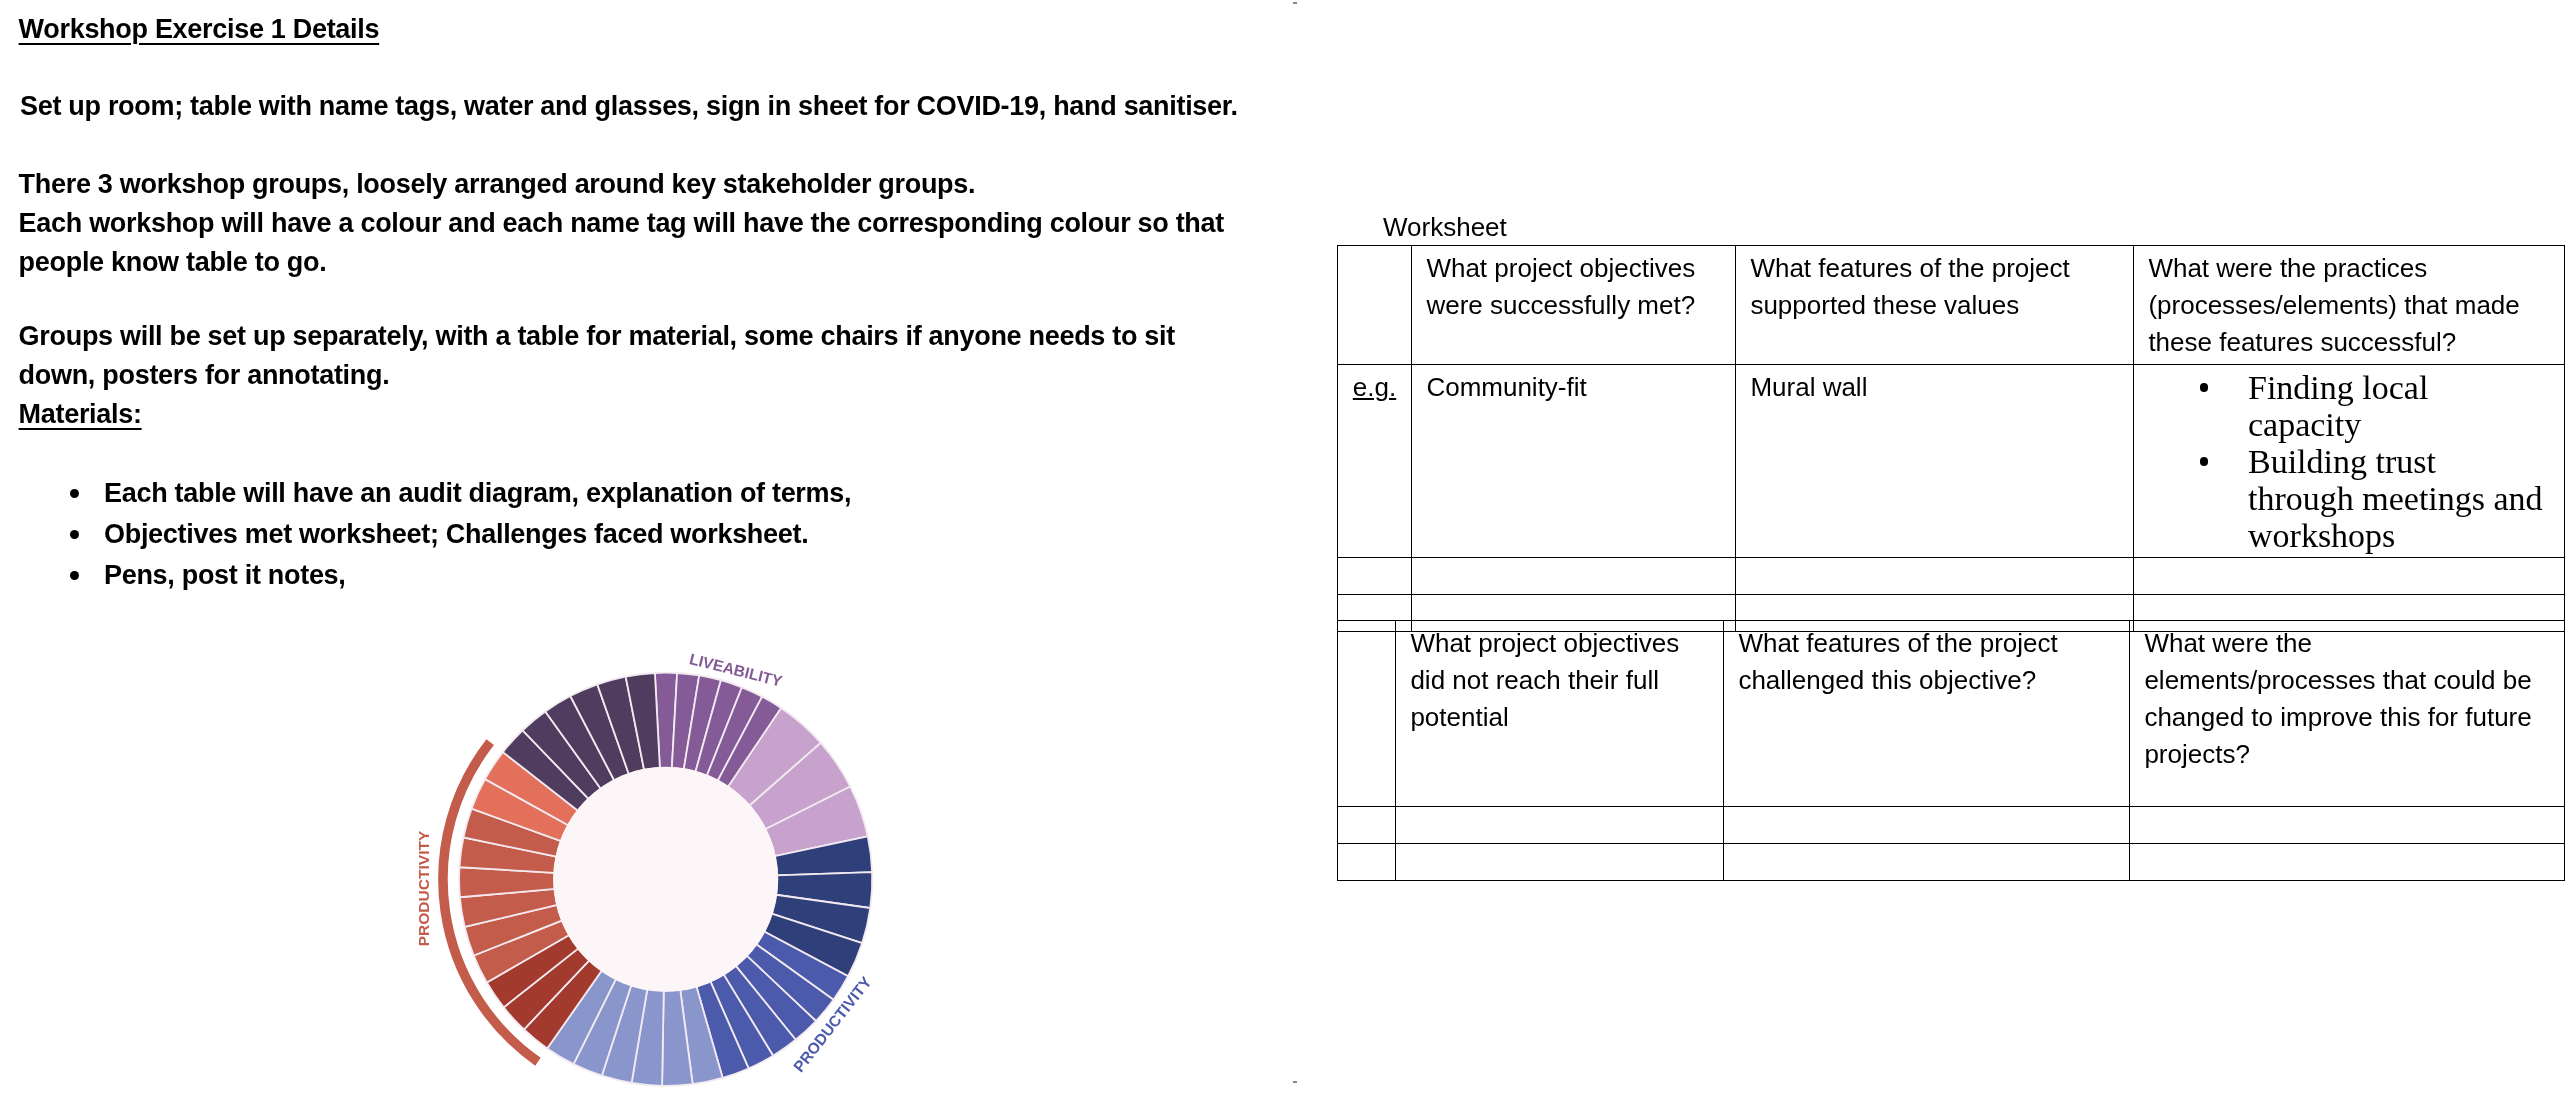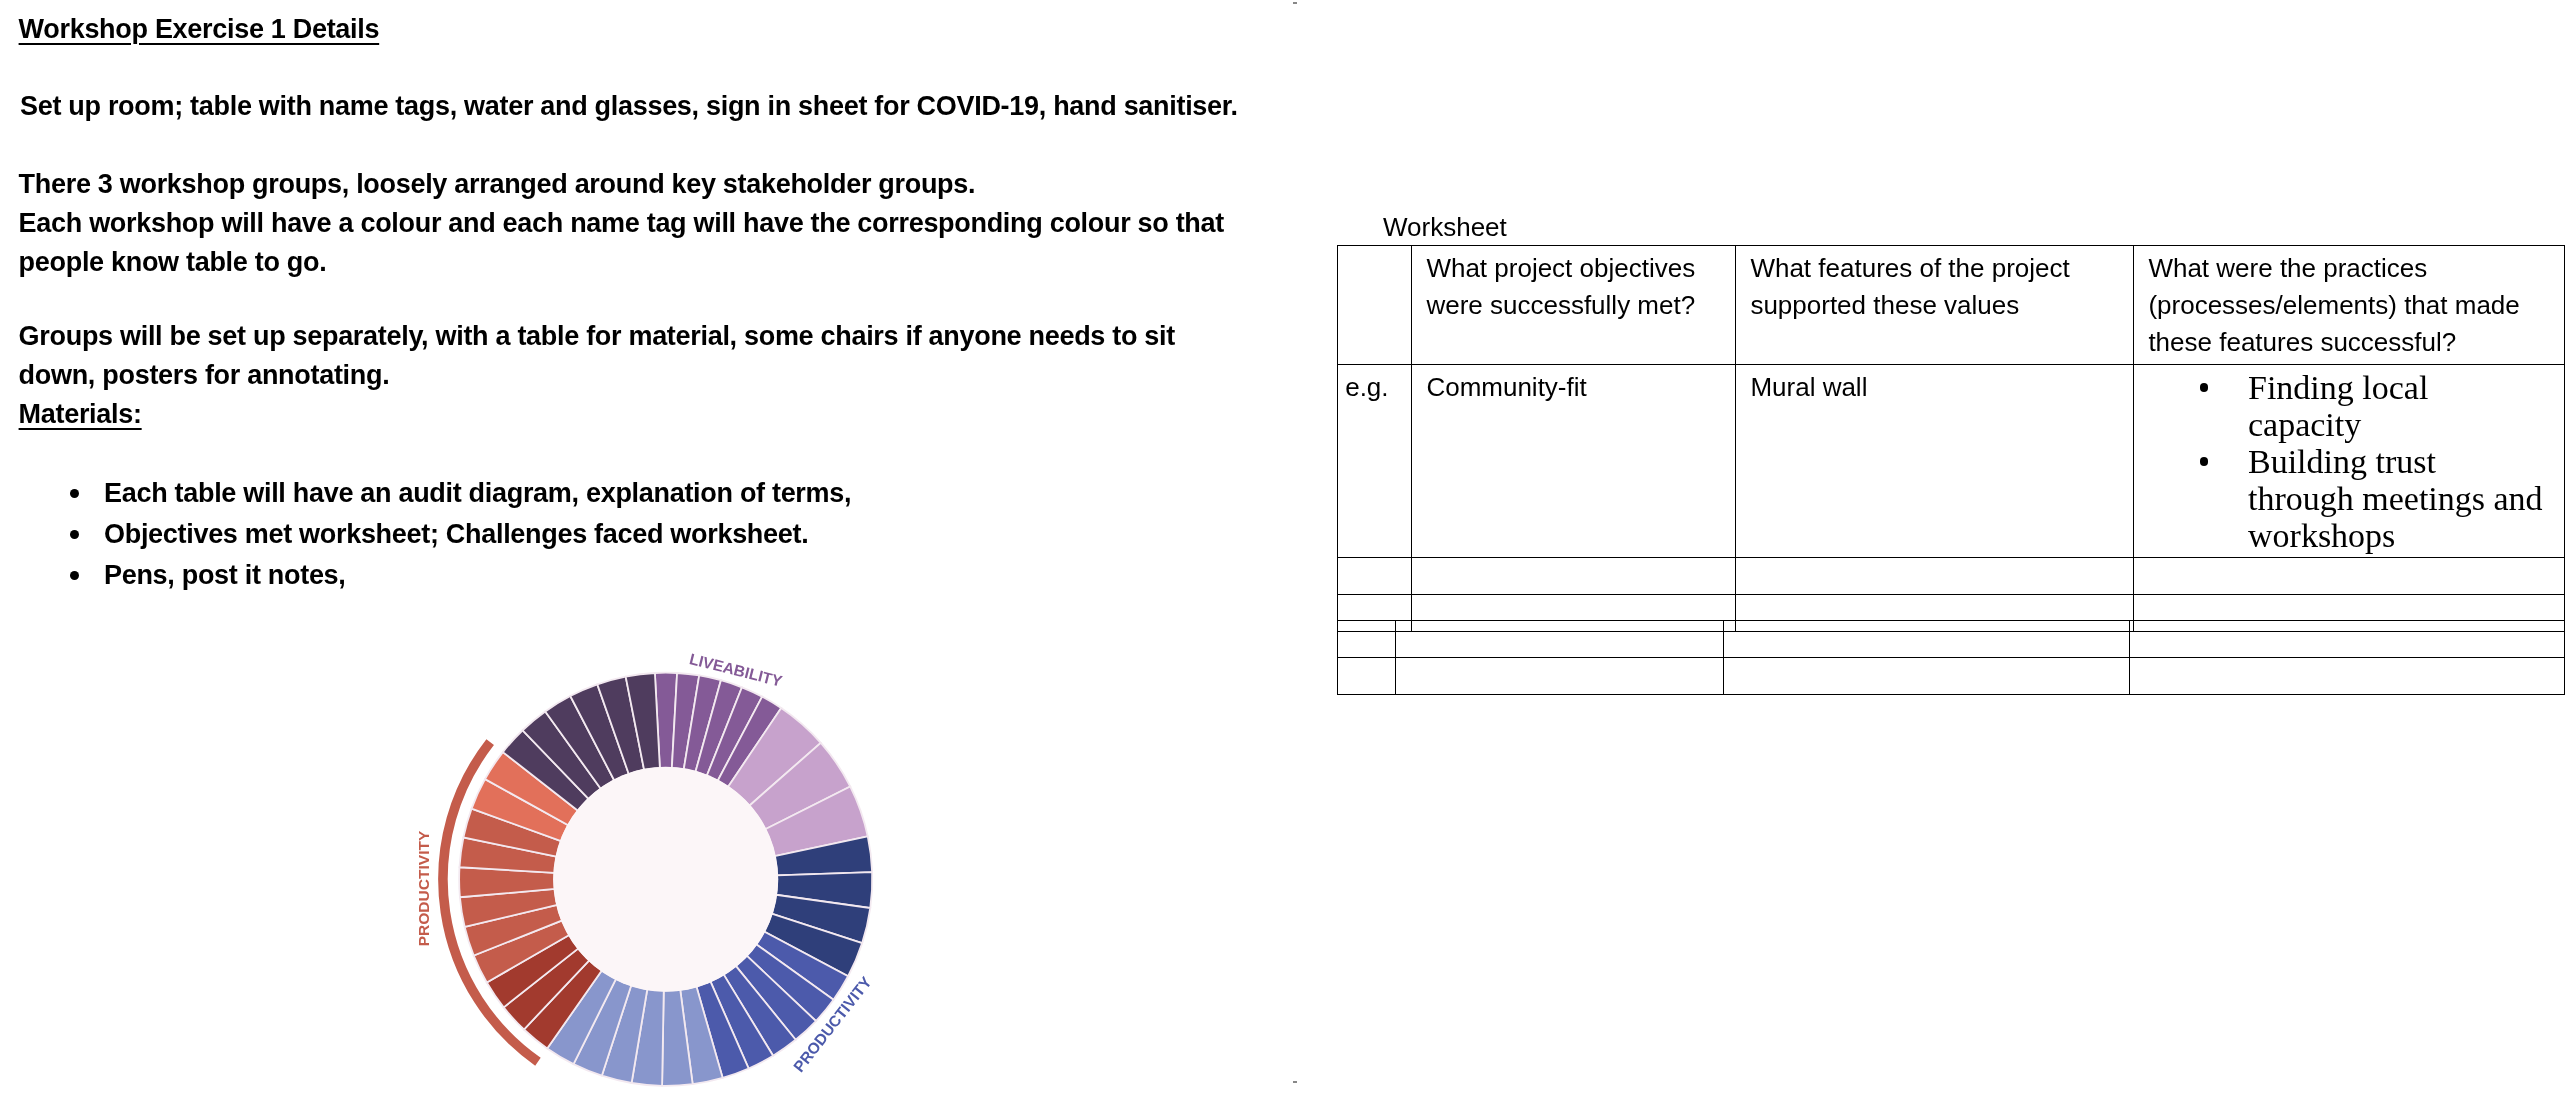--- a/index.html
+++ b/index.html
@@ -8,21 +8,21 @@
   .abs { position:absolute; }
   .bold { font-weight:bold; }
   .t { font-family:"Liberation Sans", sans-serif; font-size:27px; line-height:38px; white-space:nowrap; letter-spacing:-0.3px; }
   .u { text-decoration:underline; text-decoration-thickness:2.4px; text-underline-offset:4.8px; }
   .bullets { list-style:none; margin:0; padding:0; }
   .bullets li { position:relative; padding-left:104px; height:41px; line-height:41px; }
   .bullets li .dot { position:absolute; left:70px; top:15.6px; width:9px; height:9px; border-radius:50%; background:#000; }
   .ws-label { font-size:26px; line-height:34px; font-family:"Liberation Sans", sans-serif; }
   table.ws { position:absolute; border-collapse:collapse; font-family:"Liberation Sans", sans-serif; font-size:26px; line-height:37px; table-layout:fixed; }
   table.ws td { border:1.8px solid #000; vertical-align:top; padding:3.6px 14.4px 3.6px 14.4px; }
-  table.ws td.idx { text-align:left; padding:3.6px 7.2px 3.6px 7.2px; }
+  table.ws td.idx { text-align:center; padding:3.6px 7.2px 3.6px 7.2px;text-decoration:underline; }
   .serif-list { list-style:none; margin:0; padding:0; font-family:"Liberation Serif", serif; font-size:34px; line-height:37px; }
   .serif-list li { position:relative; padding-left:114px; }
   .serif-list li .dot { position:absolute; left:66px; top:14.4px; width:8.4px; height:8.4px; border-radius:50%; background:#000; }
   .tick { position:absolute; width:3.6px; height:1.8px; background:#888; }
   #wheel { position:absolute; left:407px; top:623px; width:509px; height:479px; }
 </style>
 </head>
 <body>
 
 <div class="tick" style="left:1293px; top:2.4px;"></div>
@@ -141,20 +141,26 @@
   </table>
 
 <table class="ws" style="left:1337px; top:620px; width:1227px;">
   <colgroup>
       <col style="width:58px">
       <col style="width:328px">
       <col style="width:406px">
       <col style="width:435px">
     </colgroup>
   <tbody>
+      <tr style="height:186px;">
+    <td class="idx"></td>
+    <td>What project objectives did not reach their full potential</td>
+    <td>What features of the project challenged this objective?</td>
+    <td>What were the elements/processes that could be changed to improve this for future projects?</td>
+  </tr>
   <tr style="height:37px;">
     <td></td>
         <td></td>
         <td></td>
         <td></td>
   </tr>
   <tr style="height:37px;">
     <td></td>
         <td></td>
         <td></td>

